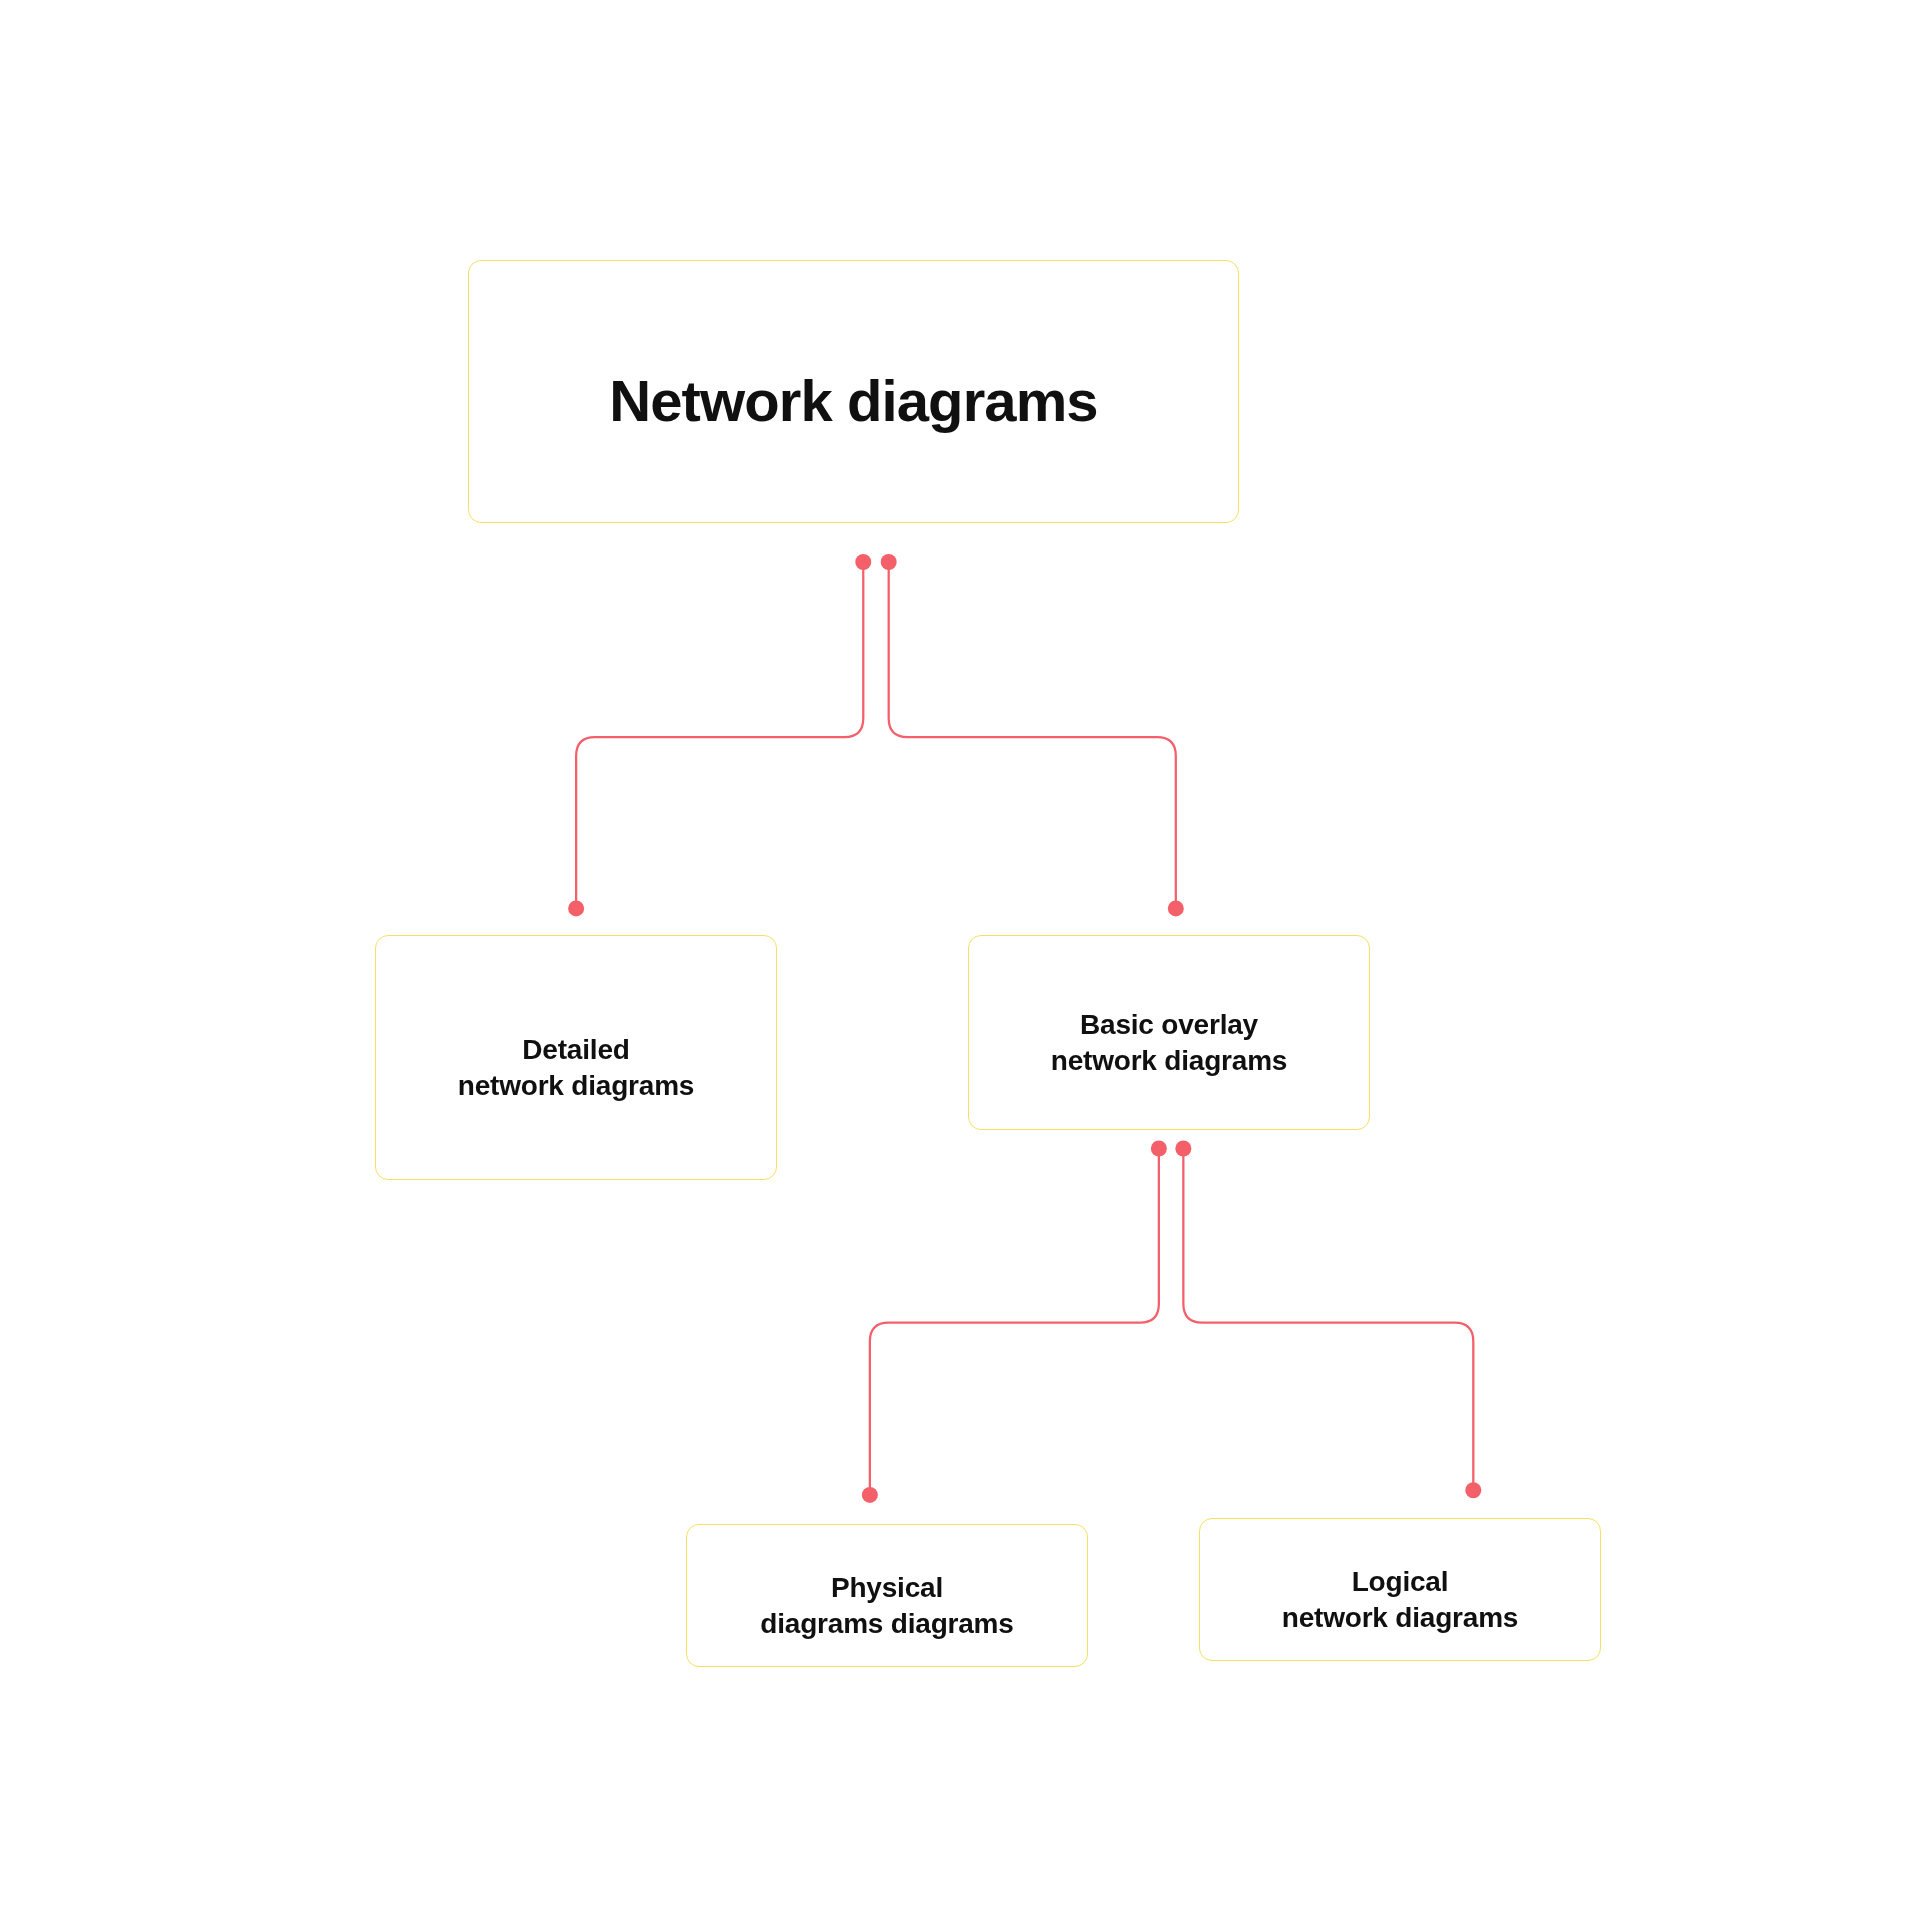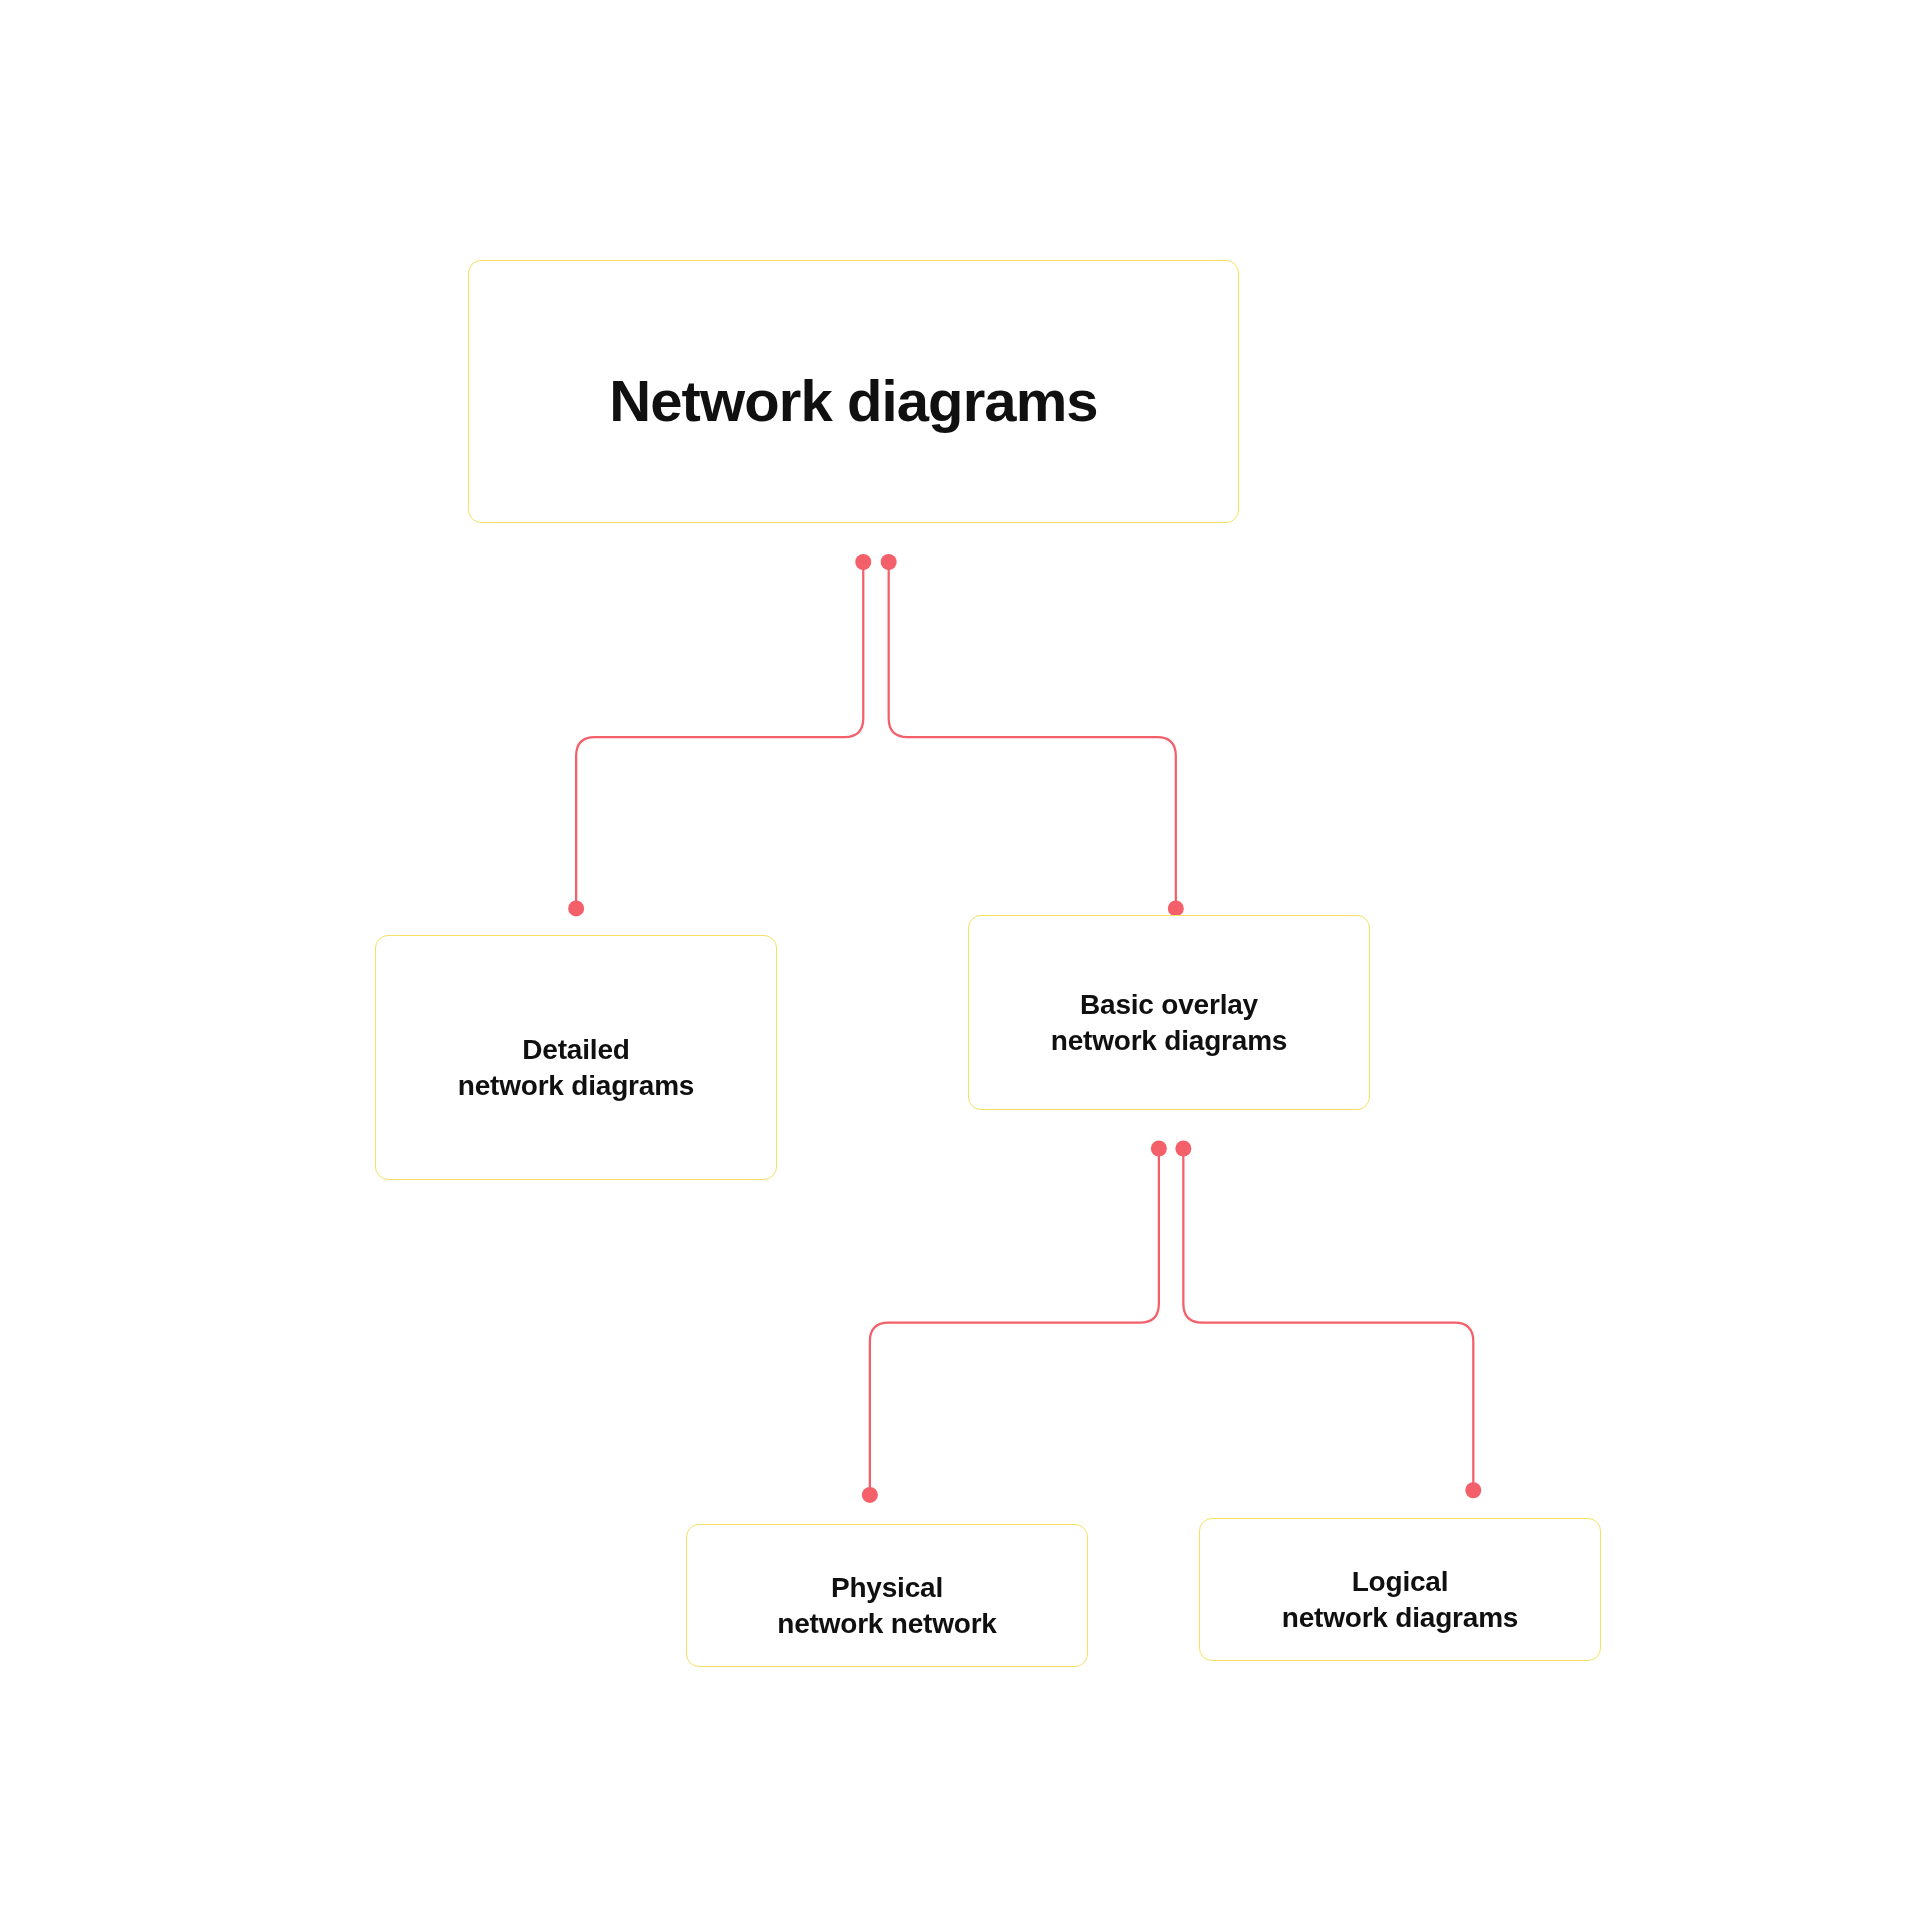--- a/index.html
+++ b/index.html
@@ -55,21 +55,21 @@
     letter-spacing: -0.9px;
   }
   #node-detailed {
     left: 375px;
     top: 935px;
     width: 402px;
     height: 245px;
   }
   #node-basic-overlay {
     left: 968px;
-    top: 915px;
+    top: 935px;
     width: 402px;
     height: 195px;
   }
   #node-physical {
     left: 686px;
     top: 1524px;
     width: 402px;
     height: 143px;
   }
   #node-logical {
@@ -127,21 +127,21 @@
 network diagrams</span>
   </div>
 
   <div class="node-box" id="node-basic-overlay">
     <span class="node-label">Basic overlay
 network diagrams</span>
   </div>
 
   <div class="node-box" id="node-physical">
     <span class="node-label">Physical
-network network</span>
+diagrams diagrams</span>
   </div>
 
   <div class="node-box" id="node-logical">
     <span class="node-label">Logical
 network diagrams</span>
   </div>
 
 </div>
 
 

